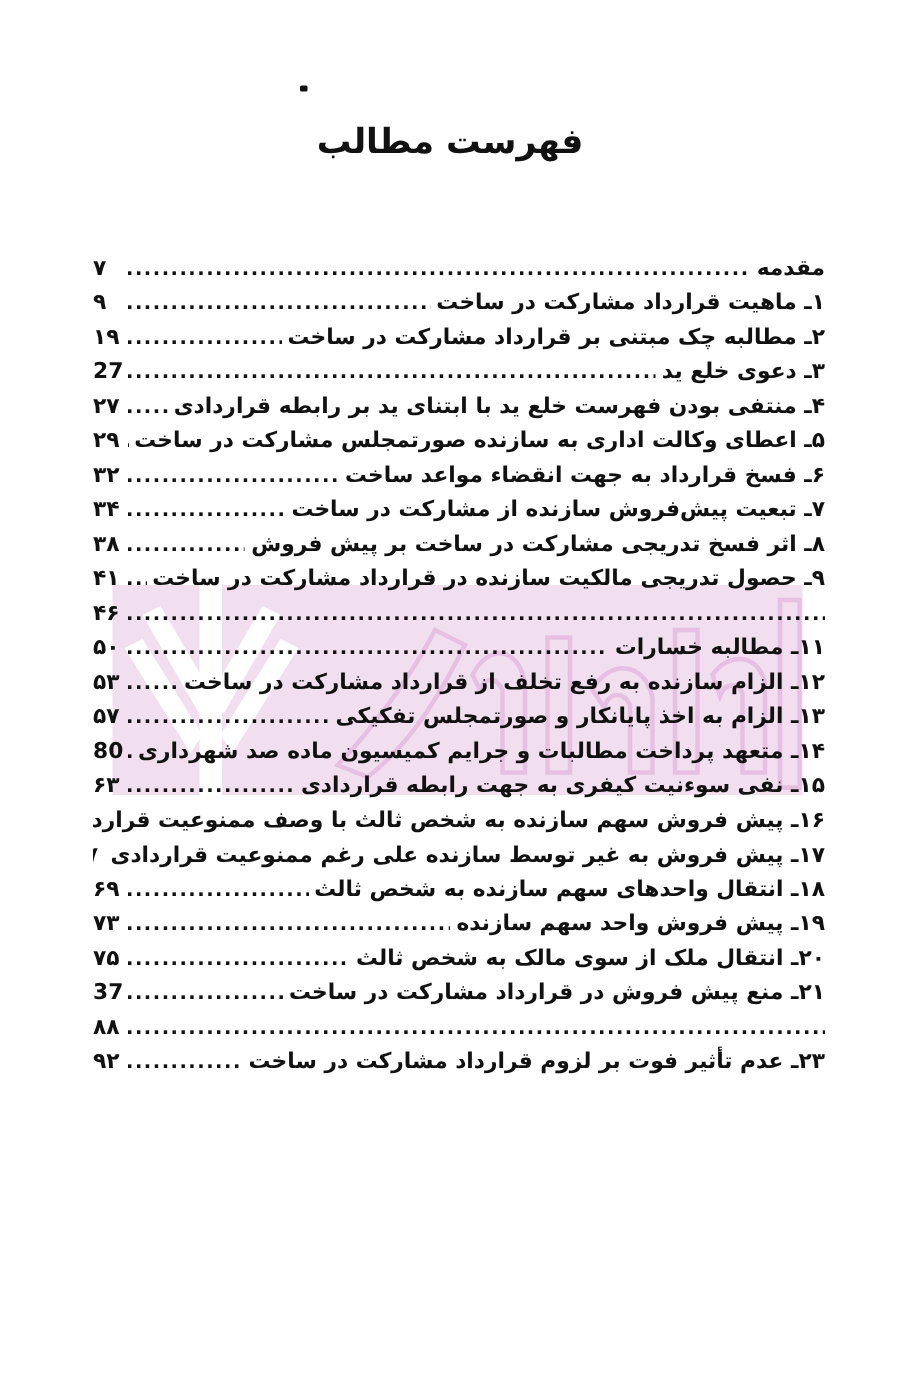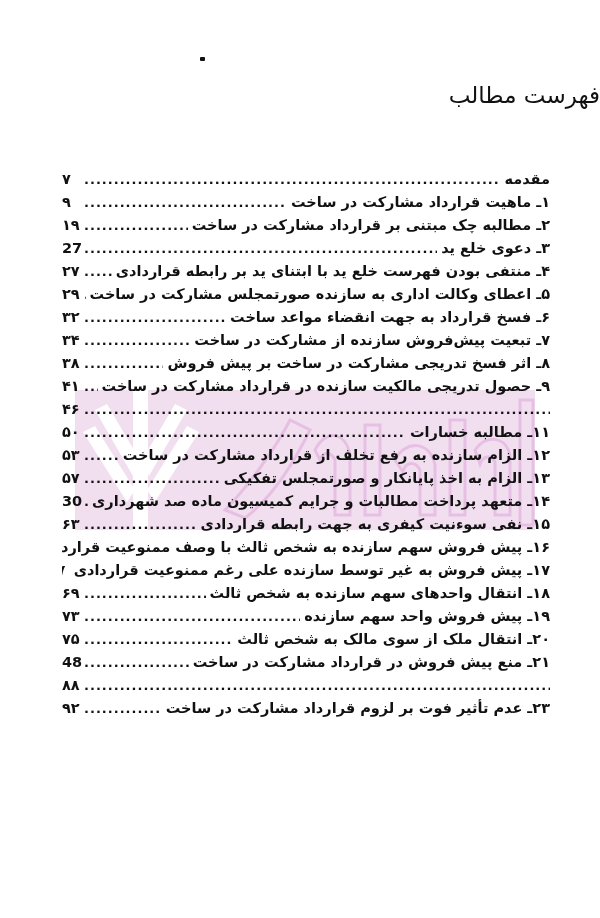--- a/index.html
+++ b/index.html
@@ -22,23 +22,24 @@
     width: 5px;
     height: 4px;
     background: #111;
     border-radius: 1px;
   }
   .title {
     position: absolute;
     top: 82px;
     left: 0;
     width: 600px;
+    text-align: center;
     direction: rtl;
     font-size: 23px;
-    font-weight: normal;
+    font-weight: bold;
     letter-spacing: 0;
   }
   .watermark {
     position: absolute;
     left: 75px;
     top: 390px;
     width: 455px;
     height: 140px;
     z-index: 0;
     pointer-events: none;
@@ -195,21 +196,21 @@
     <span class="toc-page">۵۳</span>
   </div>
   <div class="toc-row">
     <span class="toc-title">۱۳ـ الزام به اخذ پایانکار و صورتمجلس تفکیکی</span>
     <span class="toc-leader"></span>
     <span class="toc-page">۵۷</span>
   </div>
   <div class="toc-row">
     <span class="toc-title">۱۴ـ متعهد پرداخت مطالبات و جرایم کمیسیون ماده صد شهرداری</span>
     <span class="toc-leader"></span>
-    <span class="toc-page">30</span>
+    <span class="toc-page">80</span>
   </div>
   <div class="toc-row">
     <span class="toc-title">۱۵ـ نفی سوءنیت کیفری به جهت رابطه قراردادی</span>
     <span class="toc-leader"></span>
     <span class="toc-page">۶۳</span>
   </div>
   <div class="toc-row">
     <span class="toc-title">۱۶ـ پیش فروش سهم سازنده به شخص ثالث با وصف ممنوعیت قراردادی</span>
     <span class="toc-leader"></span>
 
@@ -230,21 +231,21 @@
     <span class="toc-page">۷۳</span>
   </div>
   <div class="toc-row">
     <span class="toc-title">۲۰ـ انتقال ملک از سوی مالک به شخص ثالث</span>
     <span class="toc-leader"></span>
     <span class="toc-page">۷۵</span>
   </div>
   <div class="toc-row">
     <span class="toc-title">۲۱ـ منع پیش فروش در قرارداد مشارکت در ساخت</span>
     <span class="toc-leader"></span>
-    <span class="toc-page">48</span>
+    <span class="toc-page">37</span>
   </div>
   <div class="toc-row">
     <span class="toc-leader"></span>
     <span class="toc-page">۸۸</span>
   </div>
   <div class="toc-row">
     <span class="toc-title">۲۳ـ عدم تأثیر فوت بر لزوم قرارداد مشارکت در ساخت</span>
     <span class="toc-leader"></span>
     <span class="toc-page">۹۲</span>
   </div>

